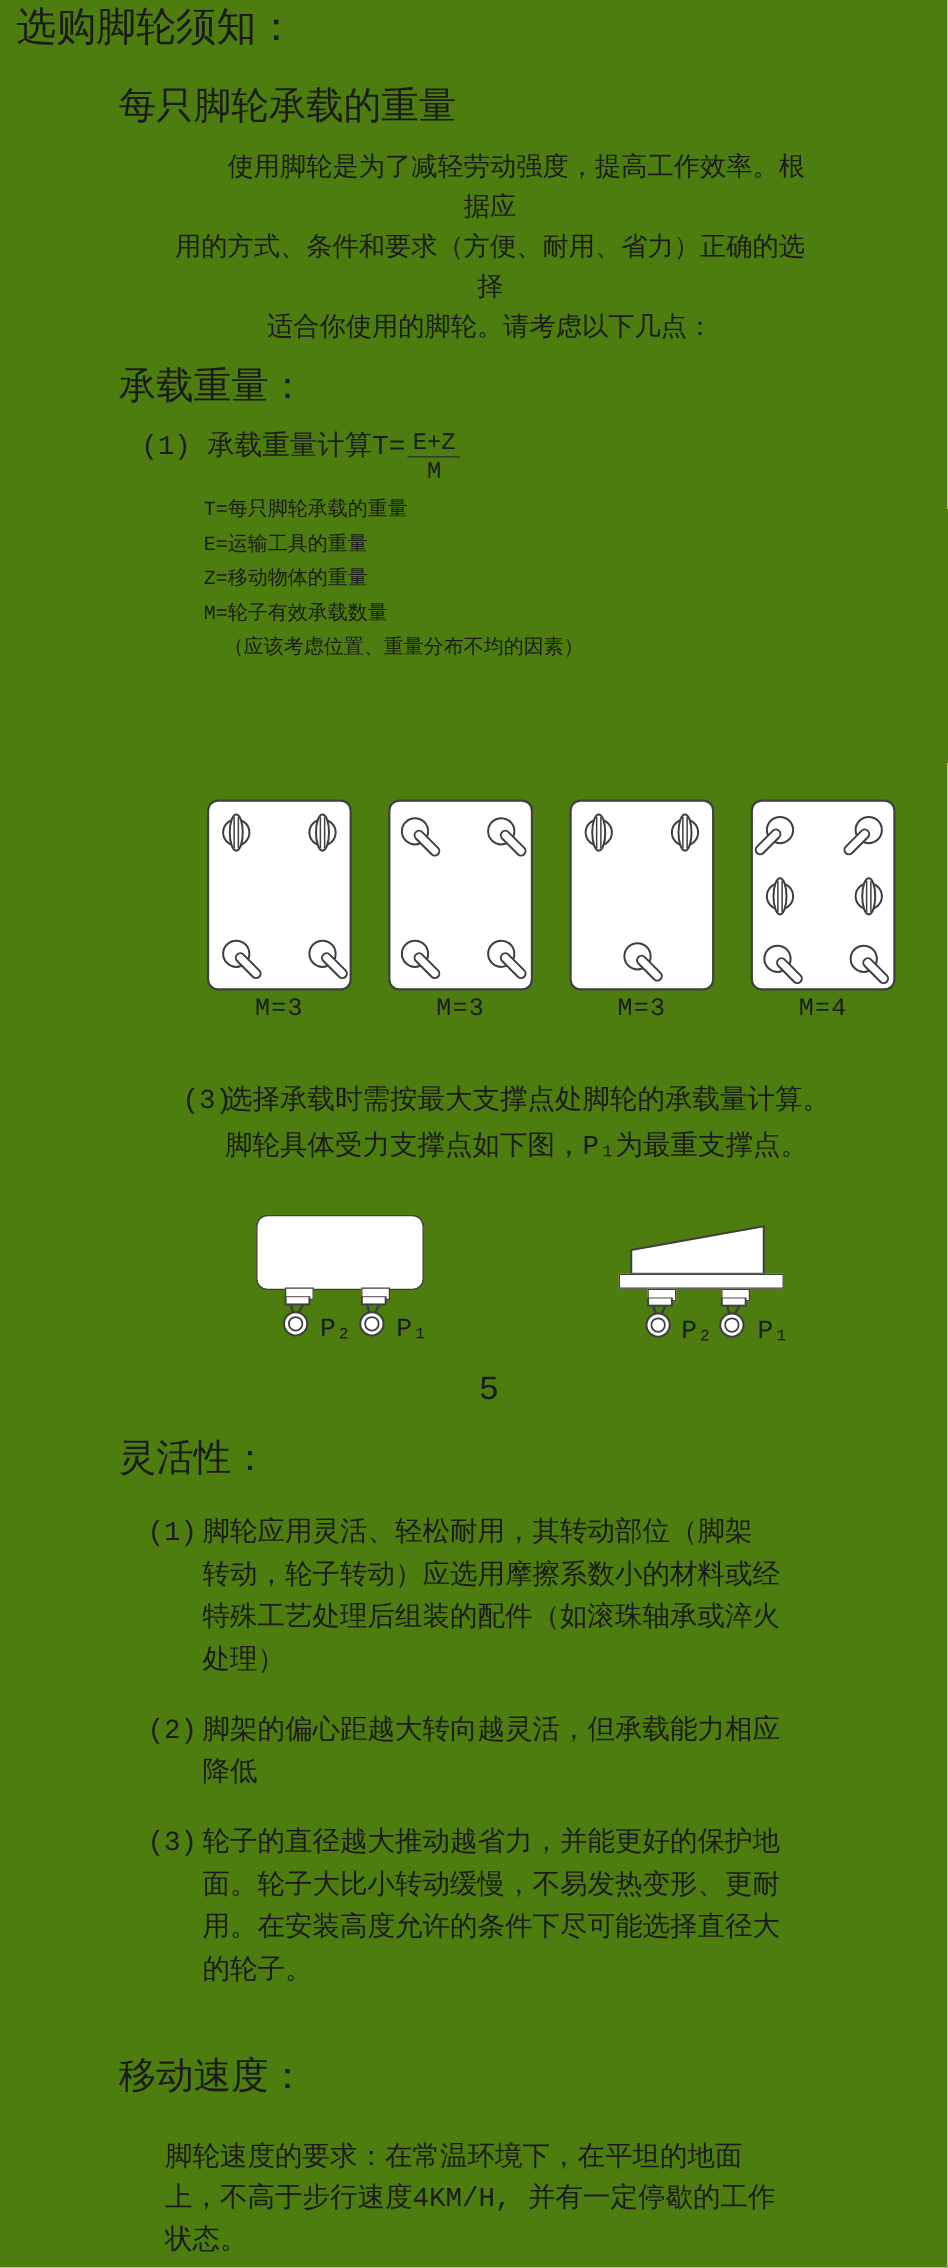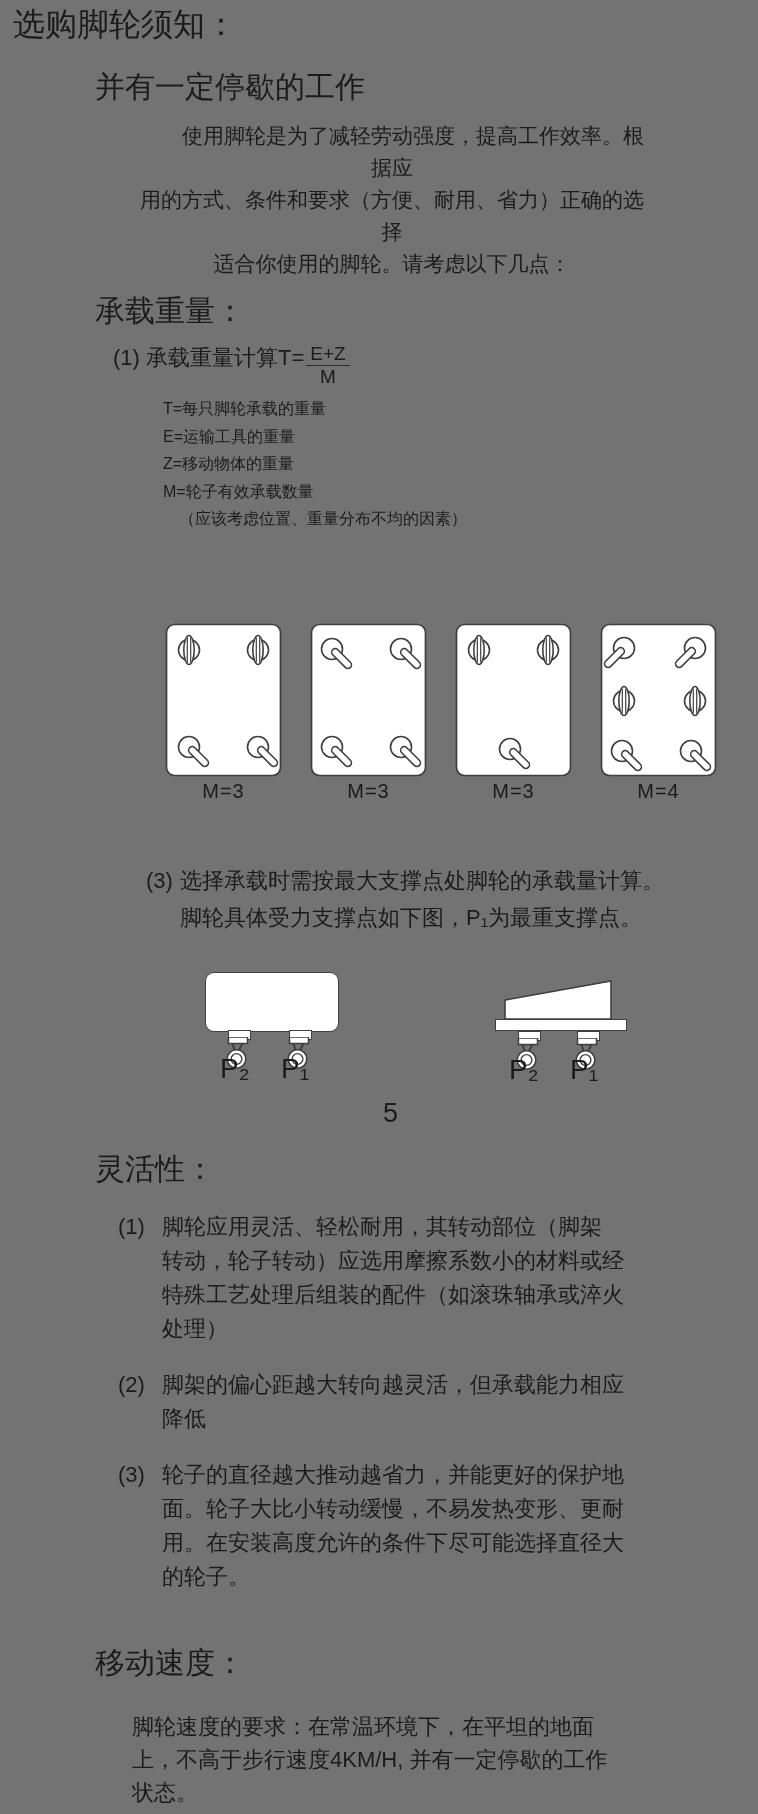--- a/index.html
+++ b/index.html
@@ -1,44 +1,44 @@
 <!DOCTYPE html>
 <html><head>
 <meta charset="utf-8">
 <style>
   html,body{margin:0;padding:0;background:#fff;}
   #page{
     position:relative;
     width:758px;height:1814px;
-    background:#737373;
+    background:#4d7c0f;
     color:#1b1b1b;
-    font-family:Liberation Sans, sans-serif;
+    font-family:Liberation Mono, monospace;
     overflow:hidden;
   }
   .abs{position:absolute;}
   .h-title{font-size:31px;line-height:1.15;font-weight:normal;white-space:nowrap;}
   .h-section{font-size:30px;line-height:1.15;font-weight:normal;white-space:nowrap;}
   .body-text{font-size:21px;line-height:32px;white-space:pre-line;text-align:center;}
   .indent-first{text-indent:2em;}
   .num-line{font-size:22px;line-height:30px;white-space:nowrap;}
   .defs{font-size:16px;line-height:27.5px;white-space:pre-line;}
   .formula-row{display:flex;align-items:flex-start;}
   .frac{display:inline-flex;flex-direction:column;text-align:center;font-size:19px;line-height:1.18;margin-left:2px;}
   .frac .num{padding:0 4px;}
   .frac .den{border-top:1.6px solid #2a2a2a;padding:0 4px;}
-  .board-col{position:absolute;width:117px;text-align:center;}
+  .board-col{position:absolute;width:117px;text-align:center;margin-top:16px;}
   .board-label{font-size:20px;margin-top:3px;letter-spacing:1px;}
   .item{display:flex;align-items:flex-start;}
   .item .marker{flex:0 0 auto;font-size:22px;line-height:34px;}
   .item .text{font-size:22px;line-height:34px;white-space:pre-line;}
   .item3-load .marker{width:34px;line-height:37px;}
   .item3-load .text{line-height:37px;}
   .flex-items .item + .item{margin-top:22px;}
   .flex-items .marker{width:44px;}
-  .p-label{font-size:28px;white-space:nowrap;}
+  .p-label{font-size:21px;white-space:nowrap;margin-left:36px;}
   .page-num{font-size:27px;}
   .speed-text{font-size:22px;line-height:33px;white-space:pre-line;}
   svg{display:block;}
 </style>
 </head>
 <body>
 
 <div id="page">
 
   <svg width="0" height="0" style="position:absolute" aria-hidden="true">
@@ -66,21 +66,21 @@
         <line x1="7" y1="6.5" x2="10" y2="16" stroke="#3f3f3f" stroke-width="2"></line>
         <line x1="17" y1="6.5" x2="13" y2="14" stroke="#3f3f3f" stroke-width="2"></line>
         <circle cx="11" cy="22" r="9.3" fill="#fff" stroke="#3f3f3f" stroke-width="1.6"></circle>
         <circle cx="11" cy="22" r="5.4" fill="none" stroke="#3f3f3f" stroke-width="1.4"></circle>
       </g>
     </defs>
   </svg>
 
   <div class="abs h-title" style="left:13px;top:6px;font-size:32px;">选购脚轮须知：</div>
 
-  <div class="abs h-section" style="left:95px;top:70px;">并有一定停歇的工作</div>
+  <div class="abs h-section" style="left:95px;top:70px;">每只脚轮承载的重量</div>
 
   <div class="abs body-text indent-first" style="left:132px;top:120px;width:520px;">使用脚轮是为了减轻劳动强度，提高工作效率。根据应
 用的方式、条件和要求（方便、耐用、省力）正确的选择
 适合你使用的脚轮。请考虑以下几点：</div>
 
   <div class="abs h-section" style="left:95px;top:294px;">承载重量：</div>
 
   <div class="abs formula-row" style="left:113px;top:343px;">
     <span class="num-line">(1) 承载重量计算T=</span>
     <span class="frac">

